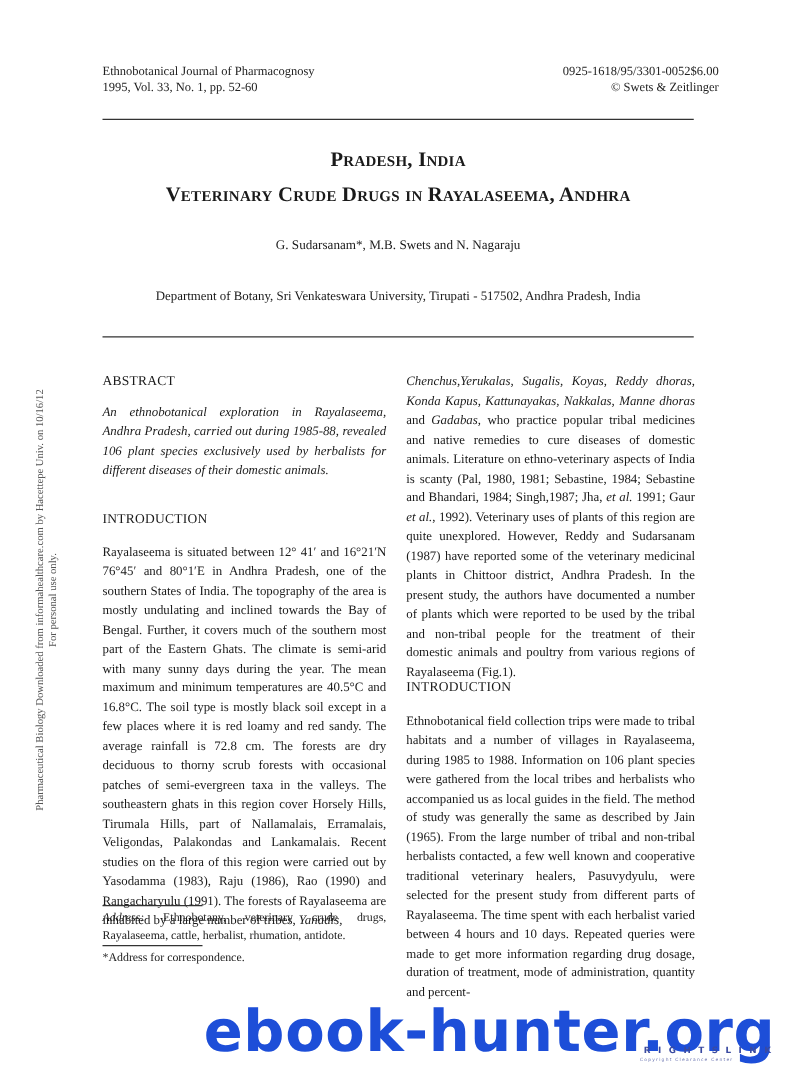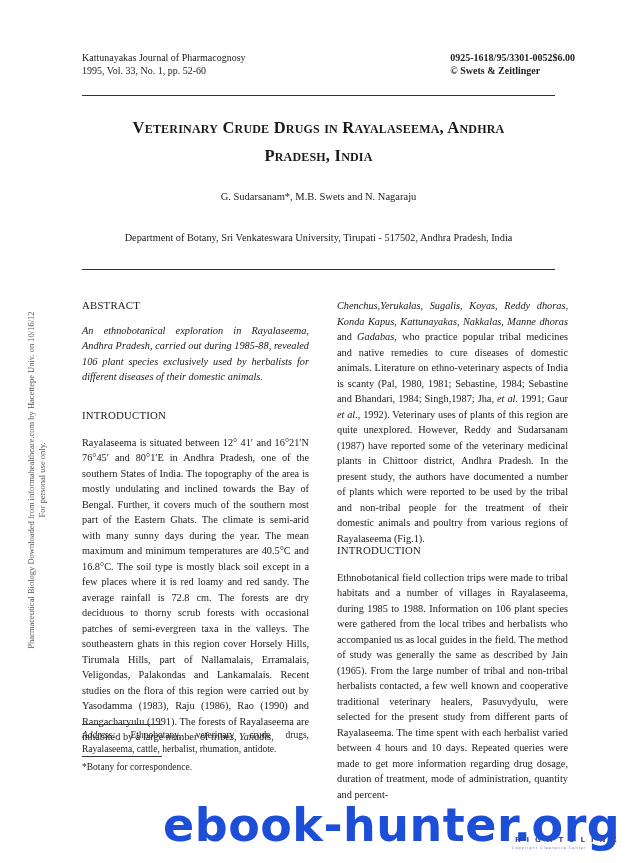--- a/index.html
+++ b/index.html
@@ -4,32 +4,32 @@
   <style>
     html, body { margin: 0; padding: 0; background: #ffffff; }
     body {
       width: 637px; height: 863px; position: relative; overflow: hidden;
       font-family: "Liberation Serif", "DejaVu Serif", serif;
       color: #1a1a1a;
     }
     .abs { position: absolute; }
     .hdr { font-size: 10px; line-height: 12.5px; color: #222; }
     .hdr-left { left: 82px; top: 52px; }
-    .hdr-right { right: 62px; top: 52px; text-align: left; font-weight: bold; }
+    .hdr-right { right: 62px; top: 52px; text-align: right; }
     .rule { position: absolute; left: 82px; width: 473px; height: 1px; background: #333; }
     .title {
       left: 60px; width: 517px; top: 114px; text-align: center;
       font-weight: bold; font-size: 16.5px; line-height: 28px; letter-spacing: 0.2px;
       font-variant: small-caps;
     }
     .authors { left: 60px; width: 517px; top: 191px; text-align: center; font-size: 10.5px; }
     .affil { left: 60px; width: 517px; top: 232px; text-align: center; font-size: 10.3px; }
     .col { font-size: 10.3px; line-height: 15.5px; text-align: justify; }
     .col-left { left: 82px; width: 227px; }
-    .col-right { left: 325px; width: 231px; margin-left: 12px; }
+    .col-right { left: 325px; width: 231px; }
     .h { font-size: 10.8px; letter-spacing: 0.2px; }
     .abstract-text { font-style: italic; }
     .para { text-indent: 0; margin: 0; }
     .short-rule { position: absolute; left: 82px; width: 80px; height: 1px; background: #333; }
     .fn { font-size: 9.5px; line-height: 14px; }
     .fn i { font-style: italic; }
     .watermark-side {
       position: absolute; left: 2px; top: 250px; width: 40px; height: 450px;
     }
     .watermark-side .rot {
@@ -53,32 +53,32 @@
 <body>
 
 <div class="watermark-side">
   <div class="rot">
     <div>Pharmaceutical Biology Downloaded from informahealthcare.com by Hacettepe Univ. on 10/16/12</div>
     <div>For personal use only.</div>
   </div>
 </div>
 
 <div class="abs hdr hdr-left">
-  <div>Kattunayakas Journal of Pharmacognosy</div>
+  <div>Ethnobotanical Journal of Pharmacognosy</div>
   <div>1995, Vol. 33, No. 1, pp. 52-60</div>
 </div>
 <div class="abs hdr hdr-right">
   <div>0925-1618/95/3301-0052$6.00</div>
   <div>© Swets &amp; Zeitlinger</div>
 </div>
 <div class="rule" style="top:95px"></div>
 
 <div class="abs title">
+  <div>Pradesh, India</div>
   <div>Veterinary Crude Drugs in Rayalaseema, Andhra</div>
-  <div>Pradesh, India</div>
 </div>
 
 <div class="abs authors">G. Sudarsanam*, M.B. Swets and N. Nagaraju</div>
 <div class="abs affil">Department of Botany, Sri Venkateswara University, Tirupati - 517502, Andhra Pradesh, India</div>
 <div class="rule" style="top:269px"></div>
 
 <div class="abs col col-left" style="top:298px">
   <div class="h">ABSTRACT</div>
   <p class="para abstract-text" style="margin-top:9px">An ethnobotanical exploration in Rayalaseema, Andhra Pradesh, carried out during 1985-88, revealed 106 plant species exclusively used by herbalists for different diseases of their domestic animals.</p>
 </div>
@@ -87,21 +87,21 @@
   <div class="h">INTRODUCTION</div>
   <p class="para" style="margin-top:11px"><span>Rayalaseema is situated between 12° 41′ and 16°21′N 76°45′ and 80°1′E in Andhra Pradesh, one of the southern States of India. The topography of the area is mostly undulating and inclined towards the Bay of Bengal. Further, it covers much of the southern most part of the Eastern Ghats. The climate is semi-arid with many sunny days during the year. The mean maximum and minimum temperatures are 40.5°C and 16.8°C. The soil type is mostly black soil except in a few places where it is red loamy and red sandy. The average rainfall is 72.8 cm. The forests are dry deciduous to thorny scrub forests with occasional patches of semi-evergreen taxa in the valleys. The southeastern ghats in this region cover Horsely Hills, Tirumala Hills, part of Nallamalais, Erramalais, Veligondas, Palakondas and Lankamalais. Recent studies on the flora of this region were carried out by Yasodamma (1983), Raju (1986), Rao (1990) and Rangacharyulu (1991). The forests of Rayalaseema are inhabited by a large number of tribes,</span> <i>Yanadis,</i></p>
 </div>
 
 <div class="short-rule" style="top:724px"></div>
 <div class="abs col col-left fn" style="top:728px">
   <i>Address:</i>
   <span>Ethnobotany, veterinary crude drugs, Rayalaseema, cattle, herbalist, rhumation, antidote.</span>
 </div>
 <div class="short-rule" style="top:756px"></div>
-<div class="abs col col-left fn" style="top:760px">*Botany for correspondence.</div>
+<div class="abs col col-left fn" style="top:760px">*Address for correspondence.</div>
 
 <div class="abs col col-right" style="top:298px">
   <p class="para"><i>Chenchus,Yerukalas, Sugalis, Koyas, Reddy dhoras, Konda Kapus, Kattunayakas, Nakkalas, Manne dhoras</i> <span>and</span> <i>Gadabas,</i> <span>who practice popular tribal medicines and native remedies to cure diseases of domestic animals. Literature on ethno-veterinary aspects of India is scanty (Pal, 1980, 1981; Sebastine, 1984; Sebastine and Bhandari, 1984; Singh,1987; Jha,</span> <i>et al.</i> <span>1991; Gaur</span> <i>et al.</i><span>, 1992). Veterinary uses of plants of this region are quite unexplored. However, Reddy and Sudarsanam (1987) have reported some of the veterinary medicinal plants in Chittoor district, Andhra Pradesh. In the present study, the authors have documented a number of plants which were reported to be used by the tribal and non-tribal people for the treatment of their domestic animals and poultry from various regions of Rayalaseema (Fig.1).</span></p>
 </div>
 
 <div class="abs col col-right" style="top:543px">
   <div class="h">INTRODUCTION</div>
   <p class="para" style="margin-top:11px">Ethnobotanical field collection trips were made to tribal habitats and a number of villages in Rayalaseema, during 1985 to 1988. Information on 106 plant species were gathered from the local tribes and herbalists who accompanied us as local guides in the field. The method of study was generally the same as described by Jain (1965). From the large number of tribal and non-tribal herbalists contacted, a few well known and cooperative traditional veterinary healers, Pasuvydyulu, were selected for the present study from different parts of Rayalaseema. The time spent with each herbalist varied between 4 hours and 10 days. Repeated queries were made to get more information regarding drug dosage, duration of treatment, mode of administration, quantity and percent-</p>
 </div>
 

